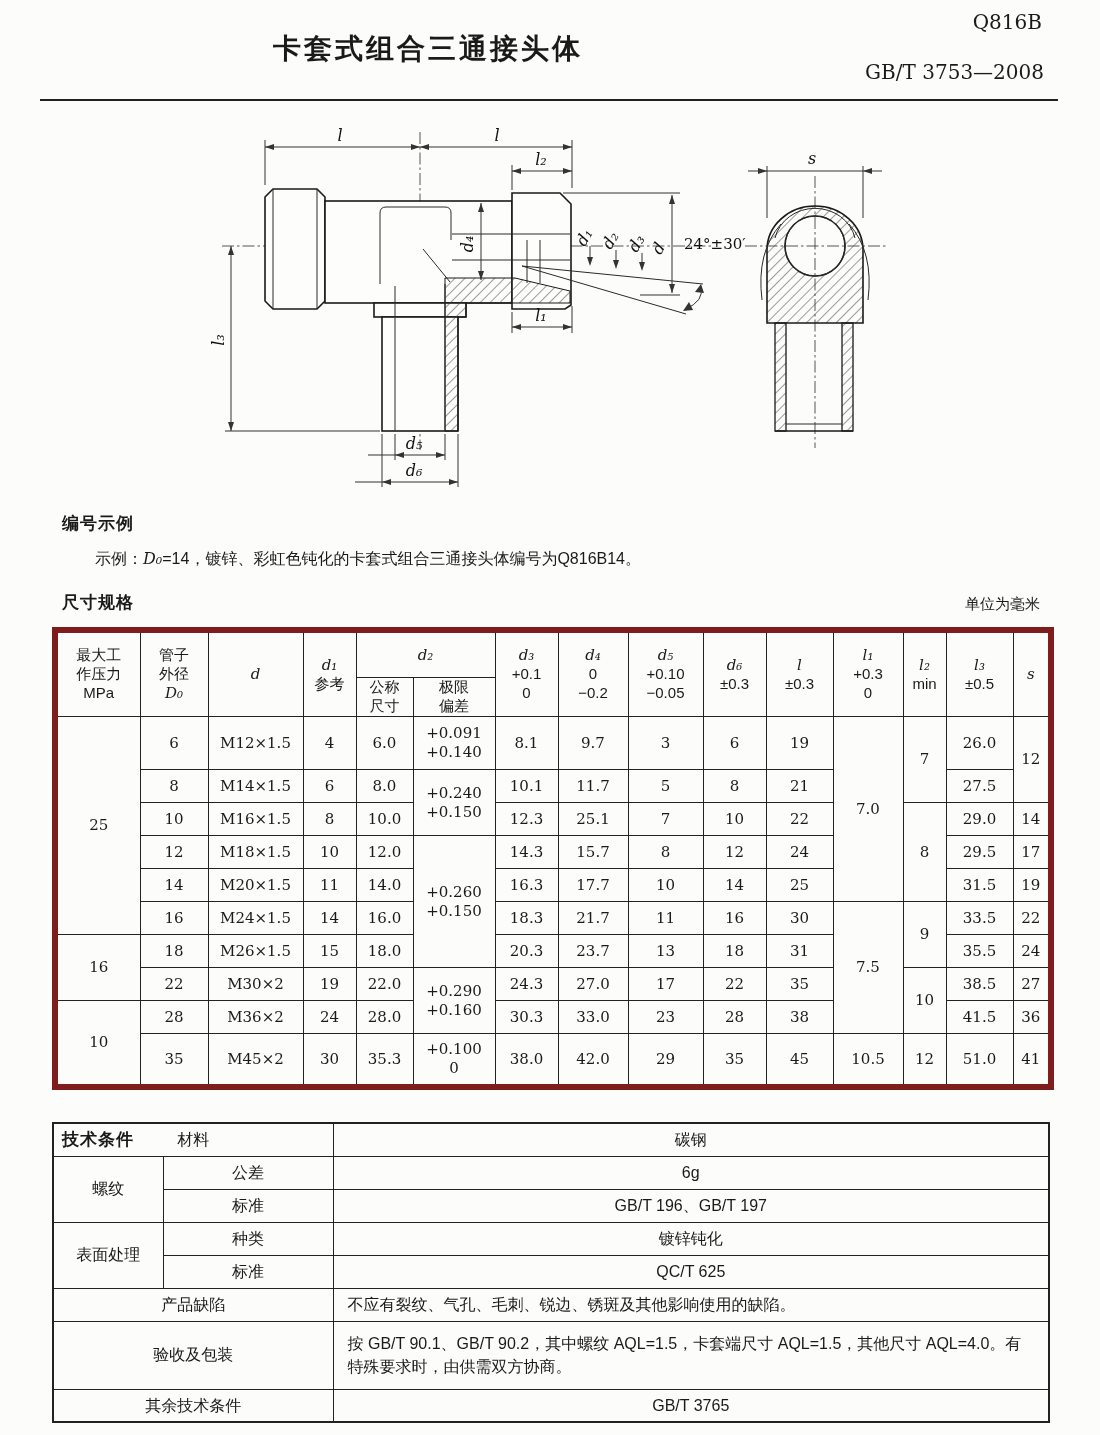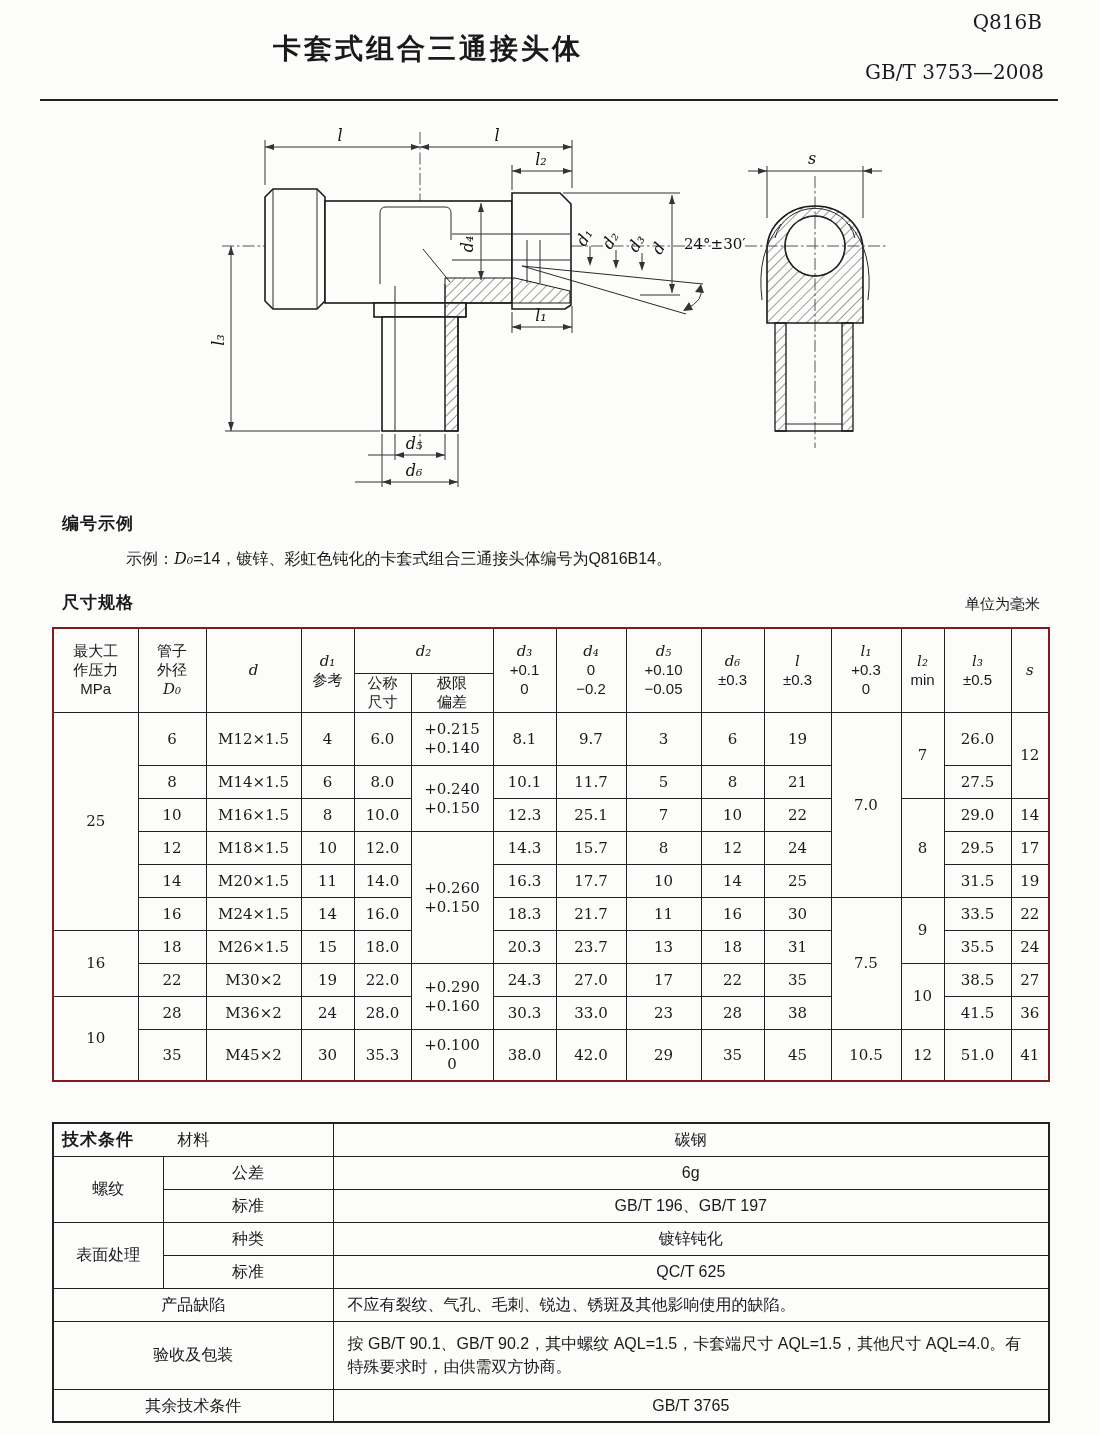--- a/index.html
+++ b/index.html
@@ -5,34 +5,34 @@
   html,body{margin:0;padding:0;background:#e8e8e6;}
   #page{position:relative;width:1100px;height:1435px;background:#fcfcfb;margin:0 auto;
         font-family:"Liberation Sans",sans-serif;color:#1a1a1a;overflow:hidden;}
   .abs{position:absolute;}
   #doc-title{top:10px;left:428px;transform:translateX(-50%);font-size:28px;font-weight:700;letter-spacing:3px;white-space:nowrap;margin-top:20px;}
   #part-code{top:10px;right:58px;font-size:20px;font-family:"DejaVu Serif",serif;}
   #std-number{top:60px;right:56px;font-size:20px;font-family:"DejaVu Serif",serif;}
   #head-rule{top:99px;left:40px;width:1018px;height:2px;background:#222;}
   .sec-heading{font-size:17px;font-weight:700;letter-spacing:1px;}
   #example-heading{top:512px;left:62px;text-align:center;}
-  #example-text{top:549px;left:95px;font-size:16px;margin-left:31px;}
+  #example-text{top:549px;left:95px;font-size:16px;}
   #spec-heading{top:591px;left:62px;}
   #unit-note{top:595px;right:60px;font-size:15px;}
   #tech-heading{top:1128px;left:62px;}
   .sym{font-style:italic;font-family:"DejaVu Serif",serif;}
   
   #spec-table{top:627px;left:52px;}
   table{border-collapse:collapse;table-layout:fixed;}
   #spec-table table{width:996px;}
   #spec-table td,#spec-table th{border:1px solid #222;text-align:center;vertical-align:middle;
       font-weight:400;padding:0;line-height:1.25;overflow:hidden;}
   #spec-table th{font-size:15px;}
   #spec-table td{font-size:15px;font-family:"DejaVu Serif",serif;}
-  #spec-table table{border:2px solid #7f1d1d;}
+  #spec-table table{border:6px solid #7f1d1d;}
   #spec-table th span{display:block;}
   #spec-table .dev span{display:block;}
   .h1row th{height:44px;}
   .h2row th{height:38px;}
   .r-tall td{height:52px;}
   .r-std td{height:32px;}
   .r-last td{height:50px;}
   
   #tech-table{top:1122px;left:52px;}
   #tech-table table{width:996px;border:2px solid #222;}
@@ -293,21 +293,21 @@
         </tr>
       </thead>
       <tbody>
         <tr class="r-tall">
           <td rowspan="6">25</td>
           <td>6</td>
           <td>M12×1.5</td>
           <td>4</td>
           <td>6.0</td>
           <td class="dev">
-              <span>+0.215</span>
+              <span>+0.091</span>
               <span>+0.140</span>
             </td>
           <td>8.1</td>
           <td>9.7</td>
           <td>3</td>
           <td>6</td>
           <td>19</td>
           <td rowspan="5">7.0</td>
           <td rowspan="2">7</td>
           <td>26.0</td>

